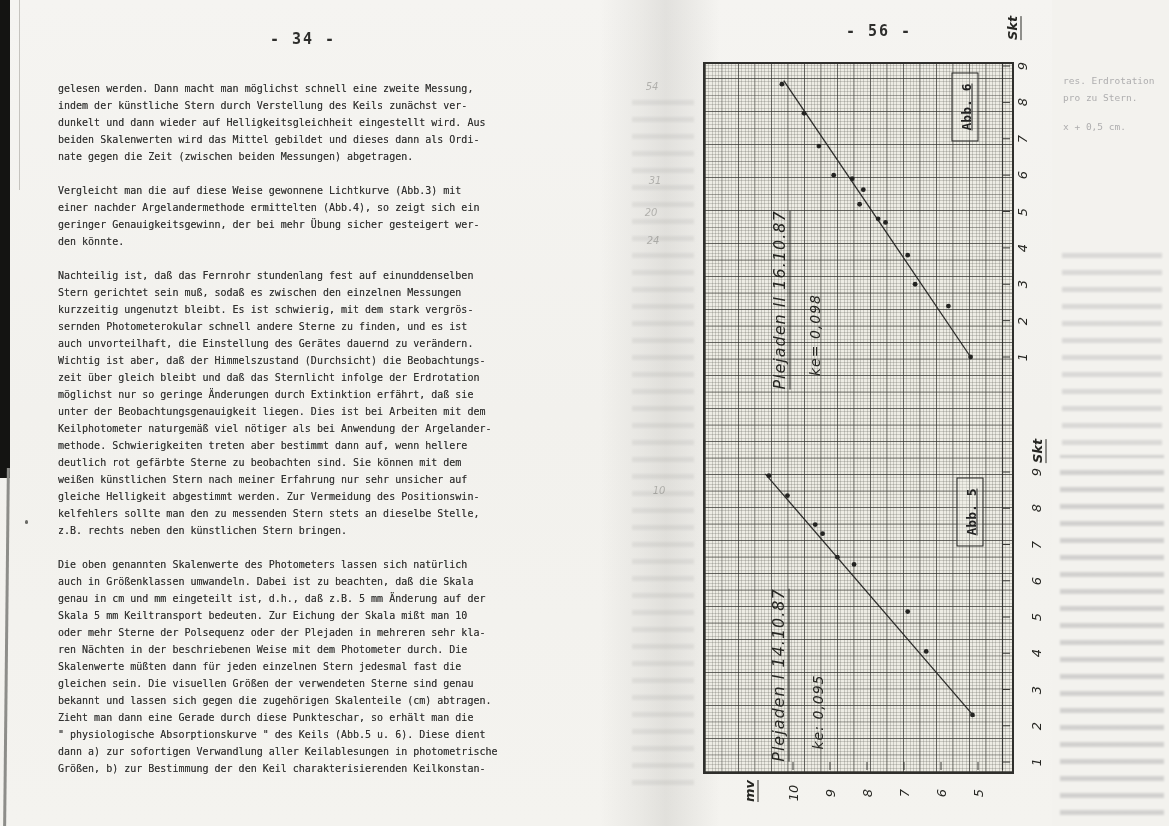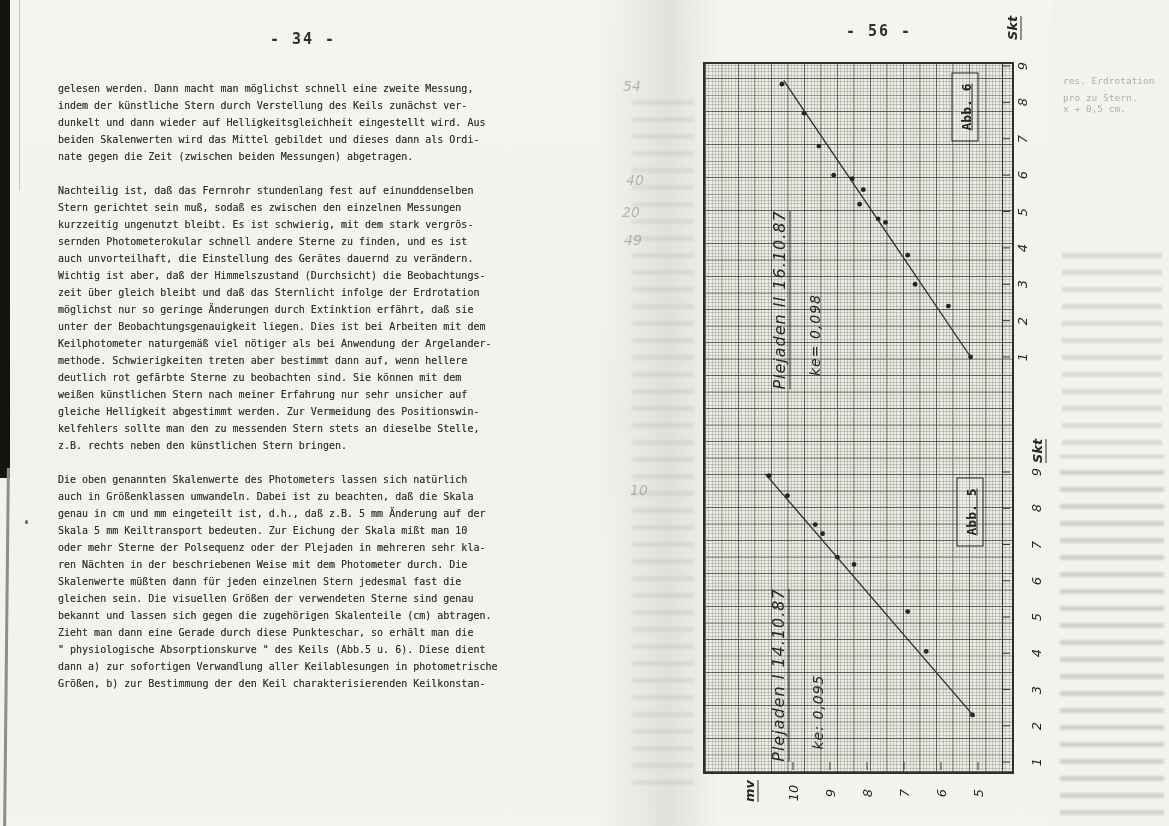--- a/index.html
+++ b/index.html
@@ -40,21 +40,21 @@
      background-color:#edece4;border:2px solid #2f2f2c;
      background-image:
        repeating-linear-gradient(90deg, rgba(45,45,42,.50) 0 1px, transparent 1px 33px),
        repeating-linear-gradient(0deg,  rgba(45,45,42,.50) 0 1px, transparent 1px 33px),
        repeating-linear-gradient(90deg, rgba(70,70,65,.32) 0 1px, transparent 1px 16.5px),
        repeating-linear-gradient(0deg,  rgba(70,70,65,.32) 0 1px, transparent 1px 16.5px),
        repeating-linear-gradient(90deg, rgba(95,95,88,.26) 0 1px, transparent 1px 3.3px),
        repeating-linear-gradient(0deg,  rgba(95,95,88,.26) 0 1px, transparent 1px 3.3px);}
   #fig-svg{position:absolute;left:703px;top:62px;width:307px;height:708px;pointer-events:none;}
   
-  .margin-note{font-size:14px;opacity:.28;}
+  .margin-note{font-size:10px;opacity:.28;margin-left:20px;}
   .ghost-line{position:absolute;font-size:9.5px;color:rgba(105,105,112,.50);
      font-family:"DejaVu Sans Mono", monospace;white-space:nowrap;filter:blur(.3px);}
   .ghost-stripes{position:absolute;filter:blur(.9px);}
   #ghost-a{left:1062px;top:250px;width:100px;height:195px;
      background:repeating-linear-gradient(0deg, rgba(120,120,124,.20) 0 5px, transparent 5px 17px);}
   #ghost-b{left:1060px;top:455px;width:104px;height:360px;
      background:repeating-linear-gradient(0deg, rgba(115,115,120,.26) 0 5px, transparent 5px 17px);}
   #ghost-gutter{left:632px;top:90px;width:62px;height:695px;filter:blur(1.2px);
      background:repeating-linear-gradient(0deg, rgba(120,120,122,.11) 0 5px, transparent 5px 17px);}
 </style>
@@ -70,20 +70,24 @@
   <div class="gutter"></div>
   <div class="ghost-stripes" id="ghost-gutter"></div>
 
   <div class="pageno" id="pageno-left">- 34 -</div>
   <div class="text-block">
     <div class="para">gelesen werden. Dann macht man möglichst schnell eine zweite Messung,
 indem der künstliche Stern durch Verstellung des Keils zunächst ver-
 dunkelt und dann wieder auf Helligkeitsgleichheit eingestellt wird. Aus
 beiden Skalenwerten wird das Mittel gebildet und dieses dann als Ordi-
 nate gegen die Zeit (zwischen beiden Messungen) abgetragen.</div>
+    <div class="para">Vergleicht man die auf diese Weise gewonnene Lichtkurve (Abb.3) mit
+einer nachder Argelandermethode ermittelten (Abb.4), so zeigt sich ein
+geringer Genauigkeitsgewinn, der bei mehr Übung sicher gesteigert wer-
+den könnte.</div>
     <div class="para">Nachteilig ist, daß das Fernrohr stundenlang fest auf einunddenselben
 Stern gerichtet sein muß, sodaß es zwischen den einzelnen Messungen
 kurzzeitig ungenutzt bleibt. Es ist schwierig, mit dem stark vergrös-
 sernden Photometerokular schnell andere Sterne zu finden, und es ist
 auch unvorteilhaft, die Einstellung des Gerätes dauernd zu verändern.
 Wichtig ist aber, daß der Himmelszustand (Durchsicht) die Beobachtungs-
 zeit über gleich bleibt und daß das Sternlicht infolge der Erdrotation
 möglichst nur so geringe Änderungen durch Extinktion erfährt, daß sie
 unter der Beobachtungsgenauigkeit liegen. Dies ist bei Arbeiten mit dem
 Keilphotometer naturgemäß viel nötiger als bei Anwendung der Argelander-
@@ -102,23 +106,23 @@
 Skalenwerte müßten dann für jeden einzelnen Stern jedesmal fast die
 gleichen sein. Die visuellen Größen der verwendeten Sterne sind genau
 bekannt und lassen sich gegen die zugehörigen Skalenteile (cm) abtragen.
 Zieht man dann eine Gerade durch diese Punkteschar, so erhält man die
 " physiologische Absorptionskurve " des Keils (Abb.5 u. 6). Diese dient
 dann a) zur sofortigen Verwandlung aller Keilablesungen in photometrische
 Größen, b) zur Bestimmung der den Keil charakterisierenden Keilkonstan-</div>
   </div>
 
   <span class="hw upright margin-note" style="left:632px;top:86px">54</span>
-  <span class="hw upright margin-note" style="left:635px;top:180px">40</span>
+  <span class="hw upright margin-note" style="left:635px;top:180px">31</span>
   <span class="hw upright margin-note" style="left:631px;top:212px">20</span>
-  <span class="hw upright margin-note" style="left:633px;top:240px">49</span>
+  <span class="hw upright margin-note" style="left:633px;top:240px">24</span>
   <span class="hw upright margin-note" style="left:639px;top:490px">10</span>
 
   <div class="pageno" id="pageno-right">- 56 -</div>
 
   <div id="grid"></div>
   <svg id="fig-svg" viewBox="0 0 307 708">
       <line x1="299.5" y1="0" x2="299.5" y2="708" stroke="rgba(40,40,38,.7)" stroke-width="1.2"></line>
       <line x1="80.75" y1="18.55000000000001" x2="267.6" y2="295" stroke="#2c2c2a" stroke-width="1.3"></line>
       <circle cx="78.89999999999998" cy="22.1875" r="2.4" fill="#232321"></circle>
       <circle cx="101.10000000000002" cy="51.287499999999994" r="2.4" fill="#232321"></circle>
@@ -181,21 +185,21 @@
   </div>
 
   <span class="hw pos series-label ul" style="left:780px;top:300px">Plejaden II 16.10.87</span>
   <span class="hw pos const-label" style="left:815px;top:335px">ke= 0,098</span>
   <span class="hw pos series-label ul" style="left:779px;top:675px">Plejaden I 14.10.87</span>
   <span class="hw pos const-label" style="left:818px;top:712px">ke: 0,095</span>
 
   <div>
     <span class="ghost-line" style="left:1063px;top:75px">res. Erdrotation</span>
     <span class="ghost-line" style="left:1063px;top:92px">pro zu Stern.</span>
-    <span class="ghost-line" style="left:1063px;top:103px">x + 0,5 cm.</span>
+    <span class="ghost-line" style="left:1063px;top:121px">x + 0,5 cm.</span>
     <div class="ghost-stripes" id="ghost-a"></div>
     <div class="ghost-stripes" id="ghost-b"></div>
   </div>
 
 <span class="hw pos tick" style="left: 1022px; top: 66px;">9</span>
     <span class="hw pos tick" style="left: 1022px; top: 102.375px;">8</span>
     <span class="hw pos tick" style="left: 1022px; top: 138.75px;">7</span>
     <span class="hw pos tick" style="left: 1022px; top: 175.125px;">6</span>
     <span class="hw pos tick" style="left: 1022px; top: 211.5px;">5</span>
     <span class="hw pos tick" style="left: 1022px; top: 247.875px;">4</span>

